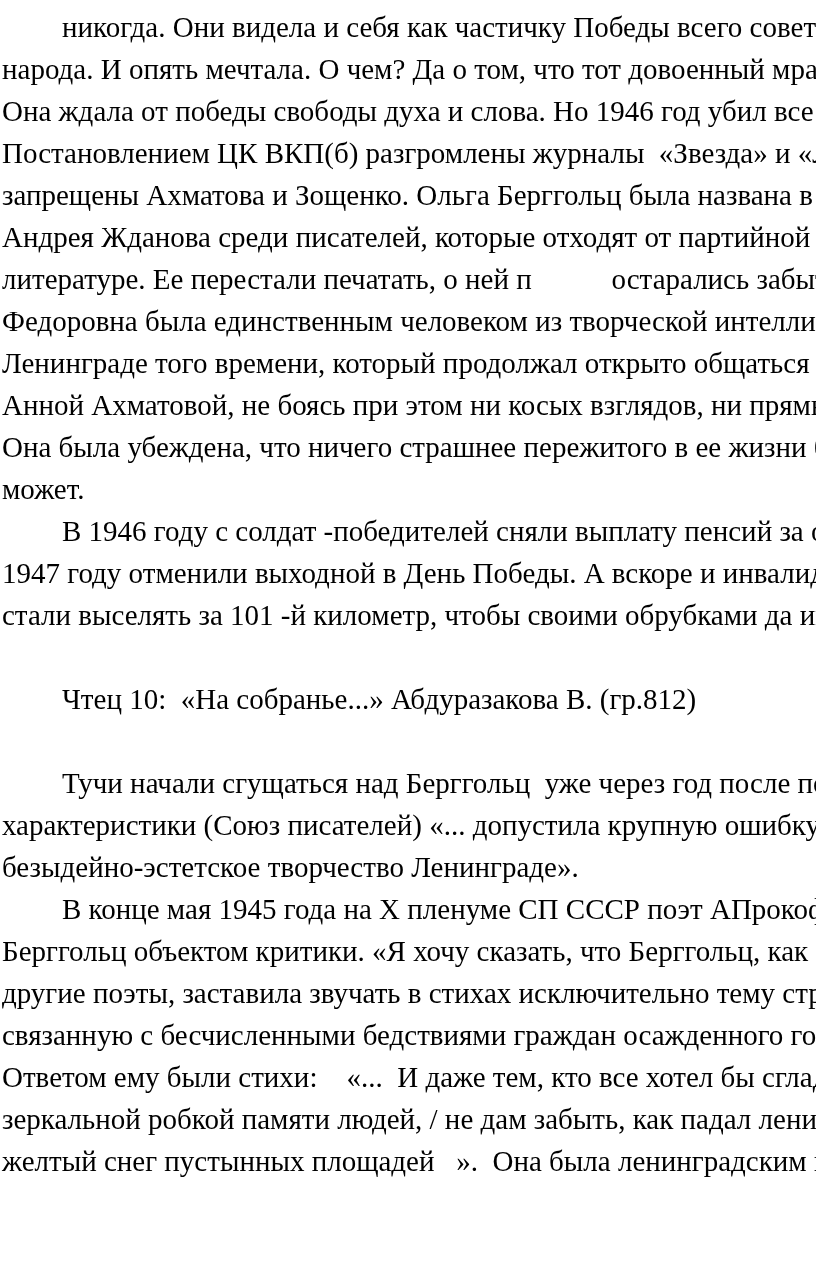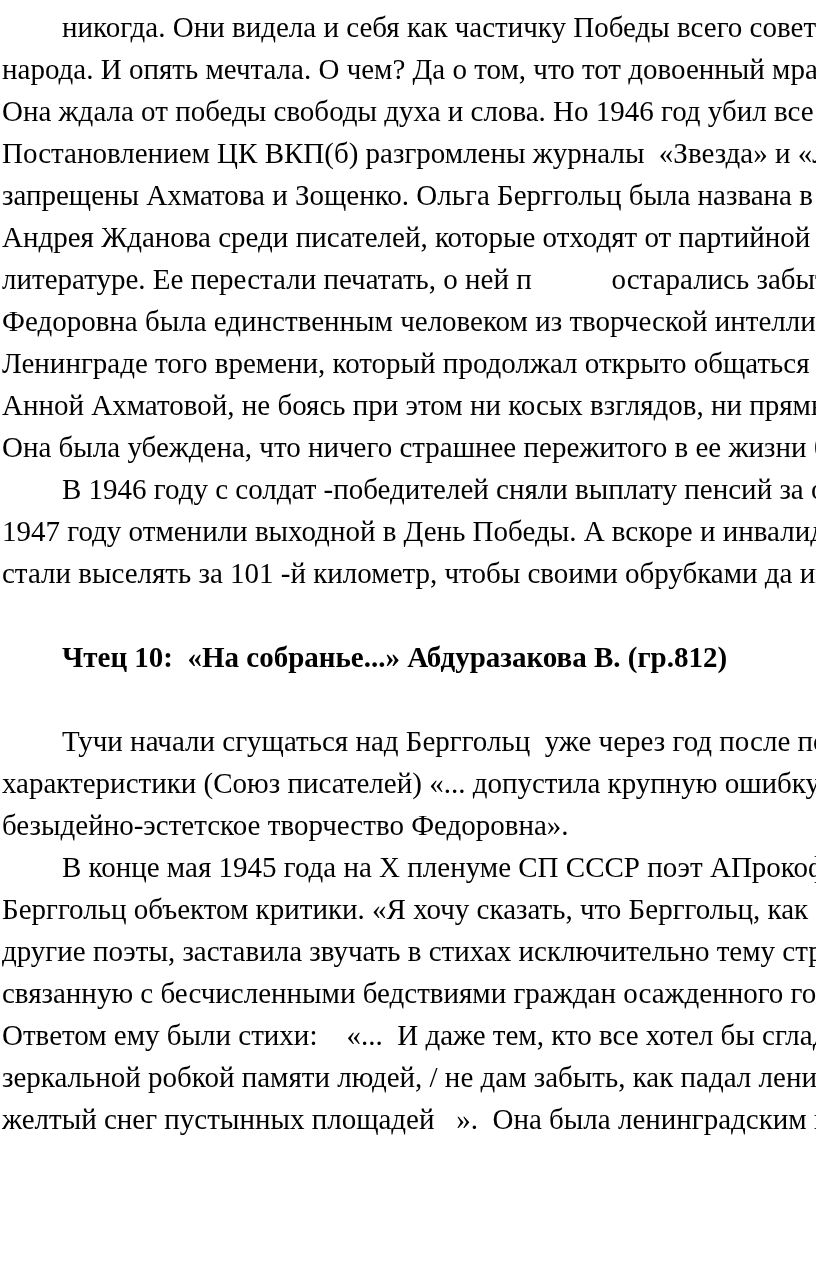--- a/index.html
+++ b/index.html
@@ -27,21 +27,21 @@
   .line {
     height: 42px;
     white-space: pre;       
     overflow: visible;      
     padding-left: 2px;
   }
   .line.indent {
     padding-left: 62px;
   }
   .line.bold {
-    font-weight: bold;
+    font-weight: normal;
   }
   .line.blank {
     
   }
 </style>
 </head>
 <body>
 
 <div class="page">
 
@@ -49,34 +49,35 @@
   <div class="line">народа. И опять мечтала. О чем? Да о том, что тот довоенный мрак не вернется.</div>
   <div class="line">Она ждала от победы свободы духа и слова. Но 1946 год убил все ее надежды.</div>
   <div class="line">Постановлением ЦК ВКП(б) разгромлены журналы  «Звезда» и «Ленинград»,</div>
   <div class="line">запрещены Ахматова и Зощенко. Ольга Берггольц была названа в докладе</div>
   <div class="line">Андрея Жданова среди писателей, которые отходят от партийной линии в</div>
   <div class="line">литературе. Ее перестали печатать, о ней п           остарались забыть. Ольга</div>
   <div class="line">Федоровна была единственным человеком из творческой интеллигенции в</div>
   <div class="line">Ленинграде того времени, который продолжал открыто общаться с опальной</div>
   <div class="line">Анной Ахматовой, не боясь при этом ни косых взглядов, ни прямых доносов.</div>
   <div class="line">Она была убеждена, что ничего страшнее пережитого в ее жизни быть уже не</div>
+  <div class="line">может.</div>
 
   <div class="line indent">В 1946 году с солдат -победителей сняли выплату пенсий за ордена. В</div>
   <div class="line">1947 году отменили выходной в День Победы. А вскоре и инвалидов войны</div>
   <div class="line">стали выселять за 101 -й километр, чтобы своими обрубками да инвалидными</div>
 
   <div class="line blank"></div>
 
   <div class="line bold indent">Чтец 10:  «На собранье...» Абдуразакова В. (гр.812)</div>
 
   <div class="line blank"></div>
 
   <div class="line indent">Тучи начали сгущаться над Берггольц  уже через год после победы. Из</div>
   <div class="line">характеристики (Союз писателей) «... допустила крупную ошибку, восхваляя</div>
-  <div class="line">безыдейно-эстетское творчество Федоровна».</div>
+  <div class="line">безыдейно-эстетское творчество Ленинграде».</div>
 
   <div class="line indent">В конце мая 1945 года на Х пленуме СП СССР поэт АПрокофьев сделал</div>
   <div class="line">Берггольц объектом критики. «Я хочу сказать, что Берггольц, как и некоторые</div>
   <div class="line">другие поэты, заставила звучать в стихах исключительно тему страдания,</div>
   <div class="line">связанную с бесчисленными бедствиями граждан осажденного города         ».</div>
   <div class="line">Ответом ему были стихи:    «...  И даже тем, кто все хотел бы сгладить / в</div>
   <div class="line">зеркальной робкой памяти людей, / не дам забыть, как падал ленинградец / на</div>
   <div class="line">желтый снег пустынных площадей   ».  Она была ленинградским народным</div>
 </div>
 

